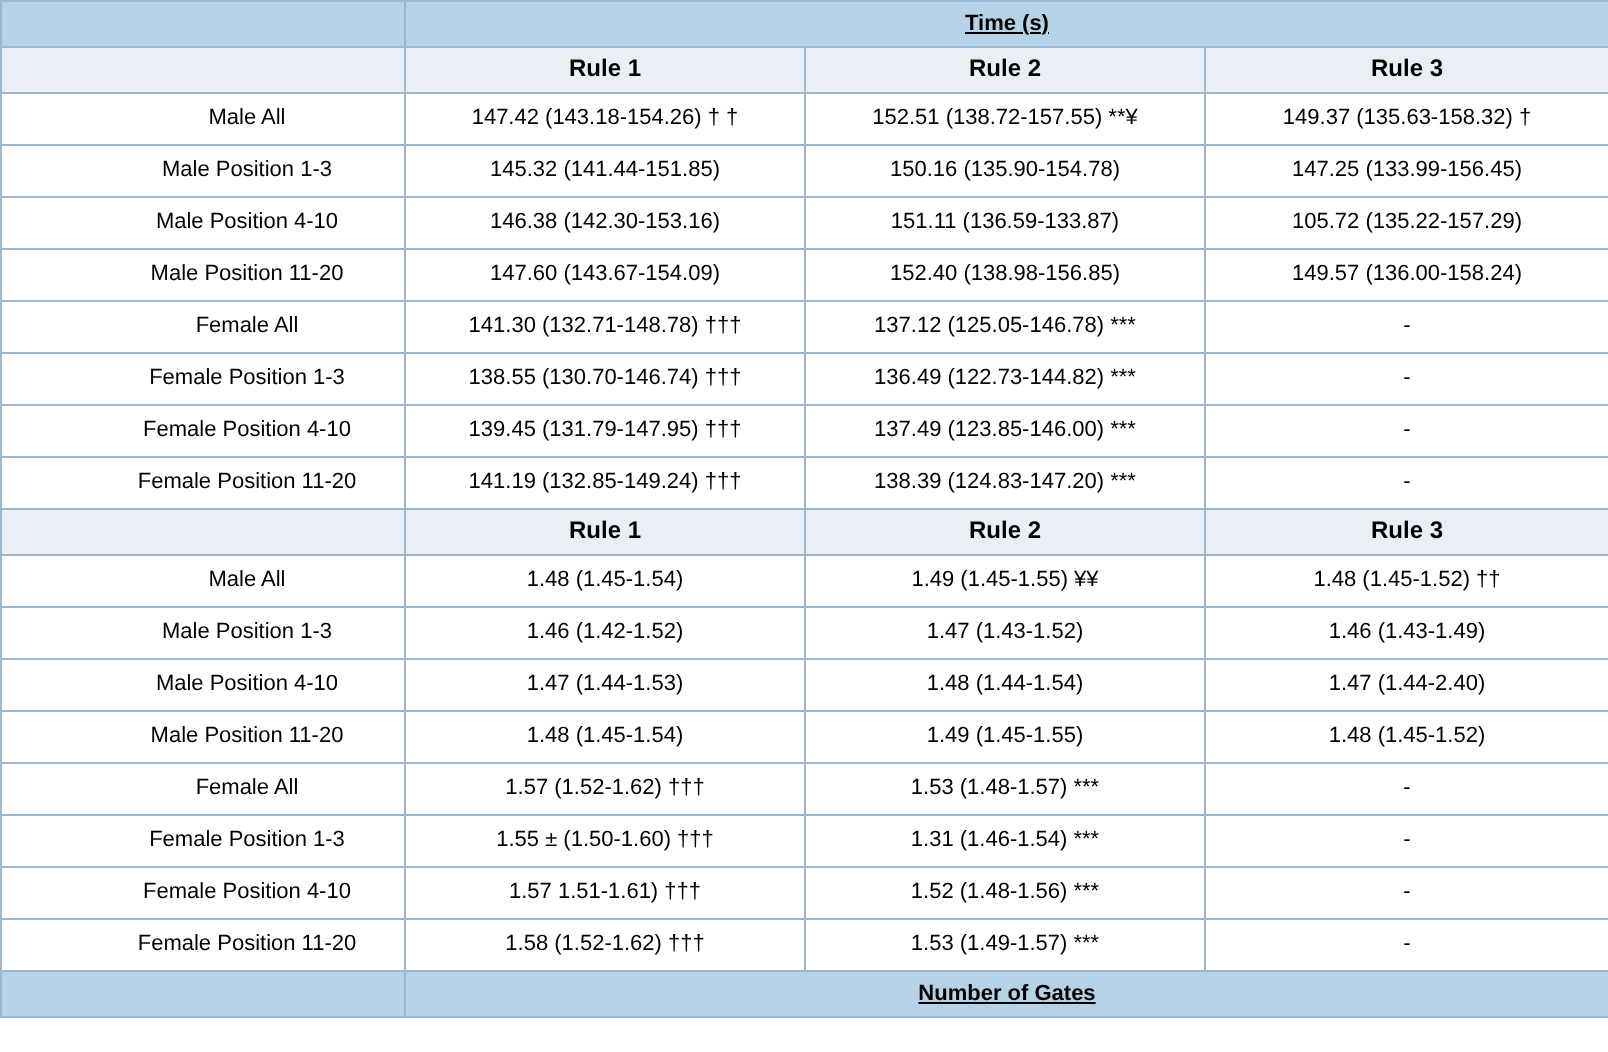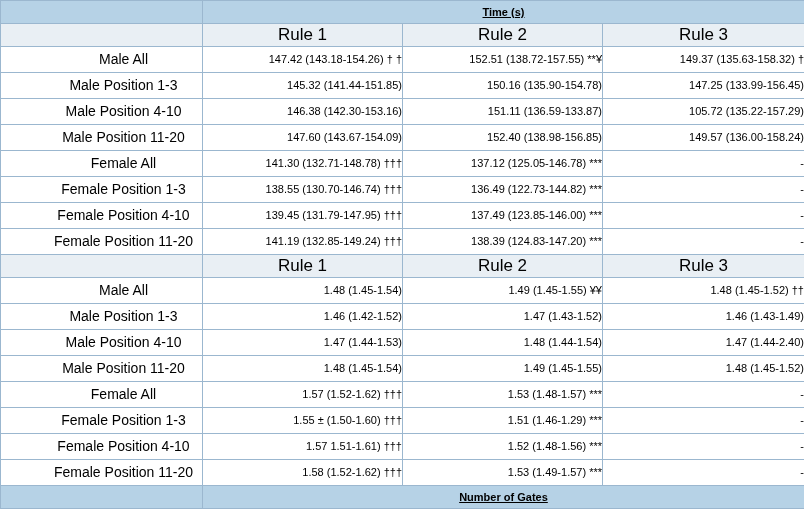--- a/index.html
+++ b/index.html
@@ -36,36 +36,35 @@
 
   tr.section-header td {
     background: #b6d2e6;
     font-weight: bold;
     height: 22px;
     font-size: 11px;
     text-decoration: underline;
   }
   tr.rules-header td {
     background: #e9eff4;
-    font-weight: normal;
+    font-weight: bold;
     height: 22px;
-    font-size: 17px;
+    font-size: 12px;
   }
   tr.rules-header td.blank-cell {
     background: #e9eff4;
   }
   tr.data-row td.row-label {
     background: #ffffff;
-    font-size: 14px;
+    font-size: 11px;
     padding-left: 44px;
   }
   tr.data-row td.val {
     background: #ffffff;
     font-size: 11px;
-    text-align: right;
   }
   tr.section-header td.corner-cell {
     background: #b6d2e6;
   }
 </style>
 </head>
 <body>
 
 <table class="data-table">
   <colgroup>
@@ -167,21 +166,21 @@
     </tr>
     <tr class="data-row">
       <td class="row-label">Female All</td>
       <td class="val">1.57 (1.52-1.62) †††</td>
       <td class="val">1.53 (1.48-1.57) ***</td>
       <td class="val">-</td>
     </tr>
     <tr class="data-row">
       <td class="row-label">Female Position 1-3</td>
       <td class="val">1.55 ± (1.50-1.60) †††</td>
-      <td class="val">1.51 (1.46-1.29) ***</td>
+      <td class="val">1.31 (1.46-1.54) ***</td>
       <td class="val">-</td>
     </tr>
     <tr class="data-row">
       <td class="row-label">Female Position 4-10</td>
       <td class="val">1.57 1.51-1.61) †††</td>
       <td class="val">1.52 (1.48-1.56) ***</td>
       <td class="val">-</td>
     </tr>
     <tr class="data-row">
       <td class="row-label">Female Position 11-20</td>

